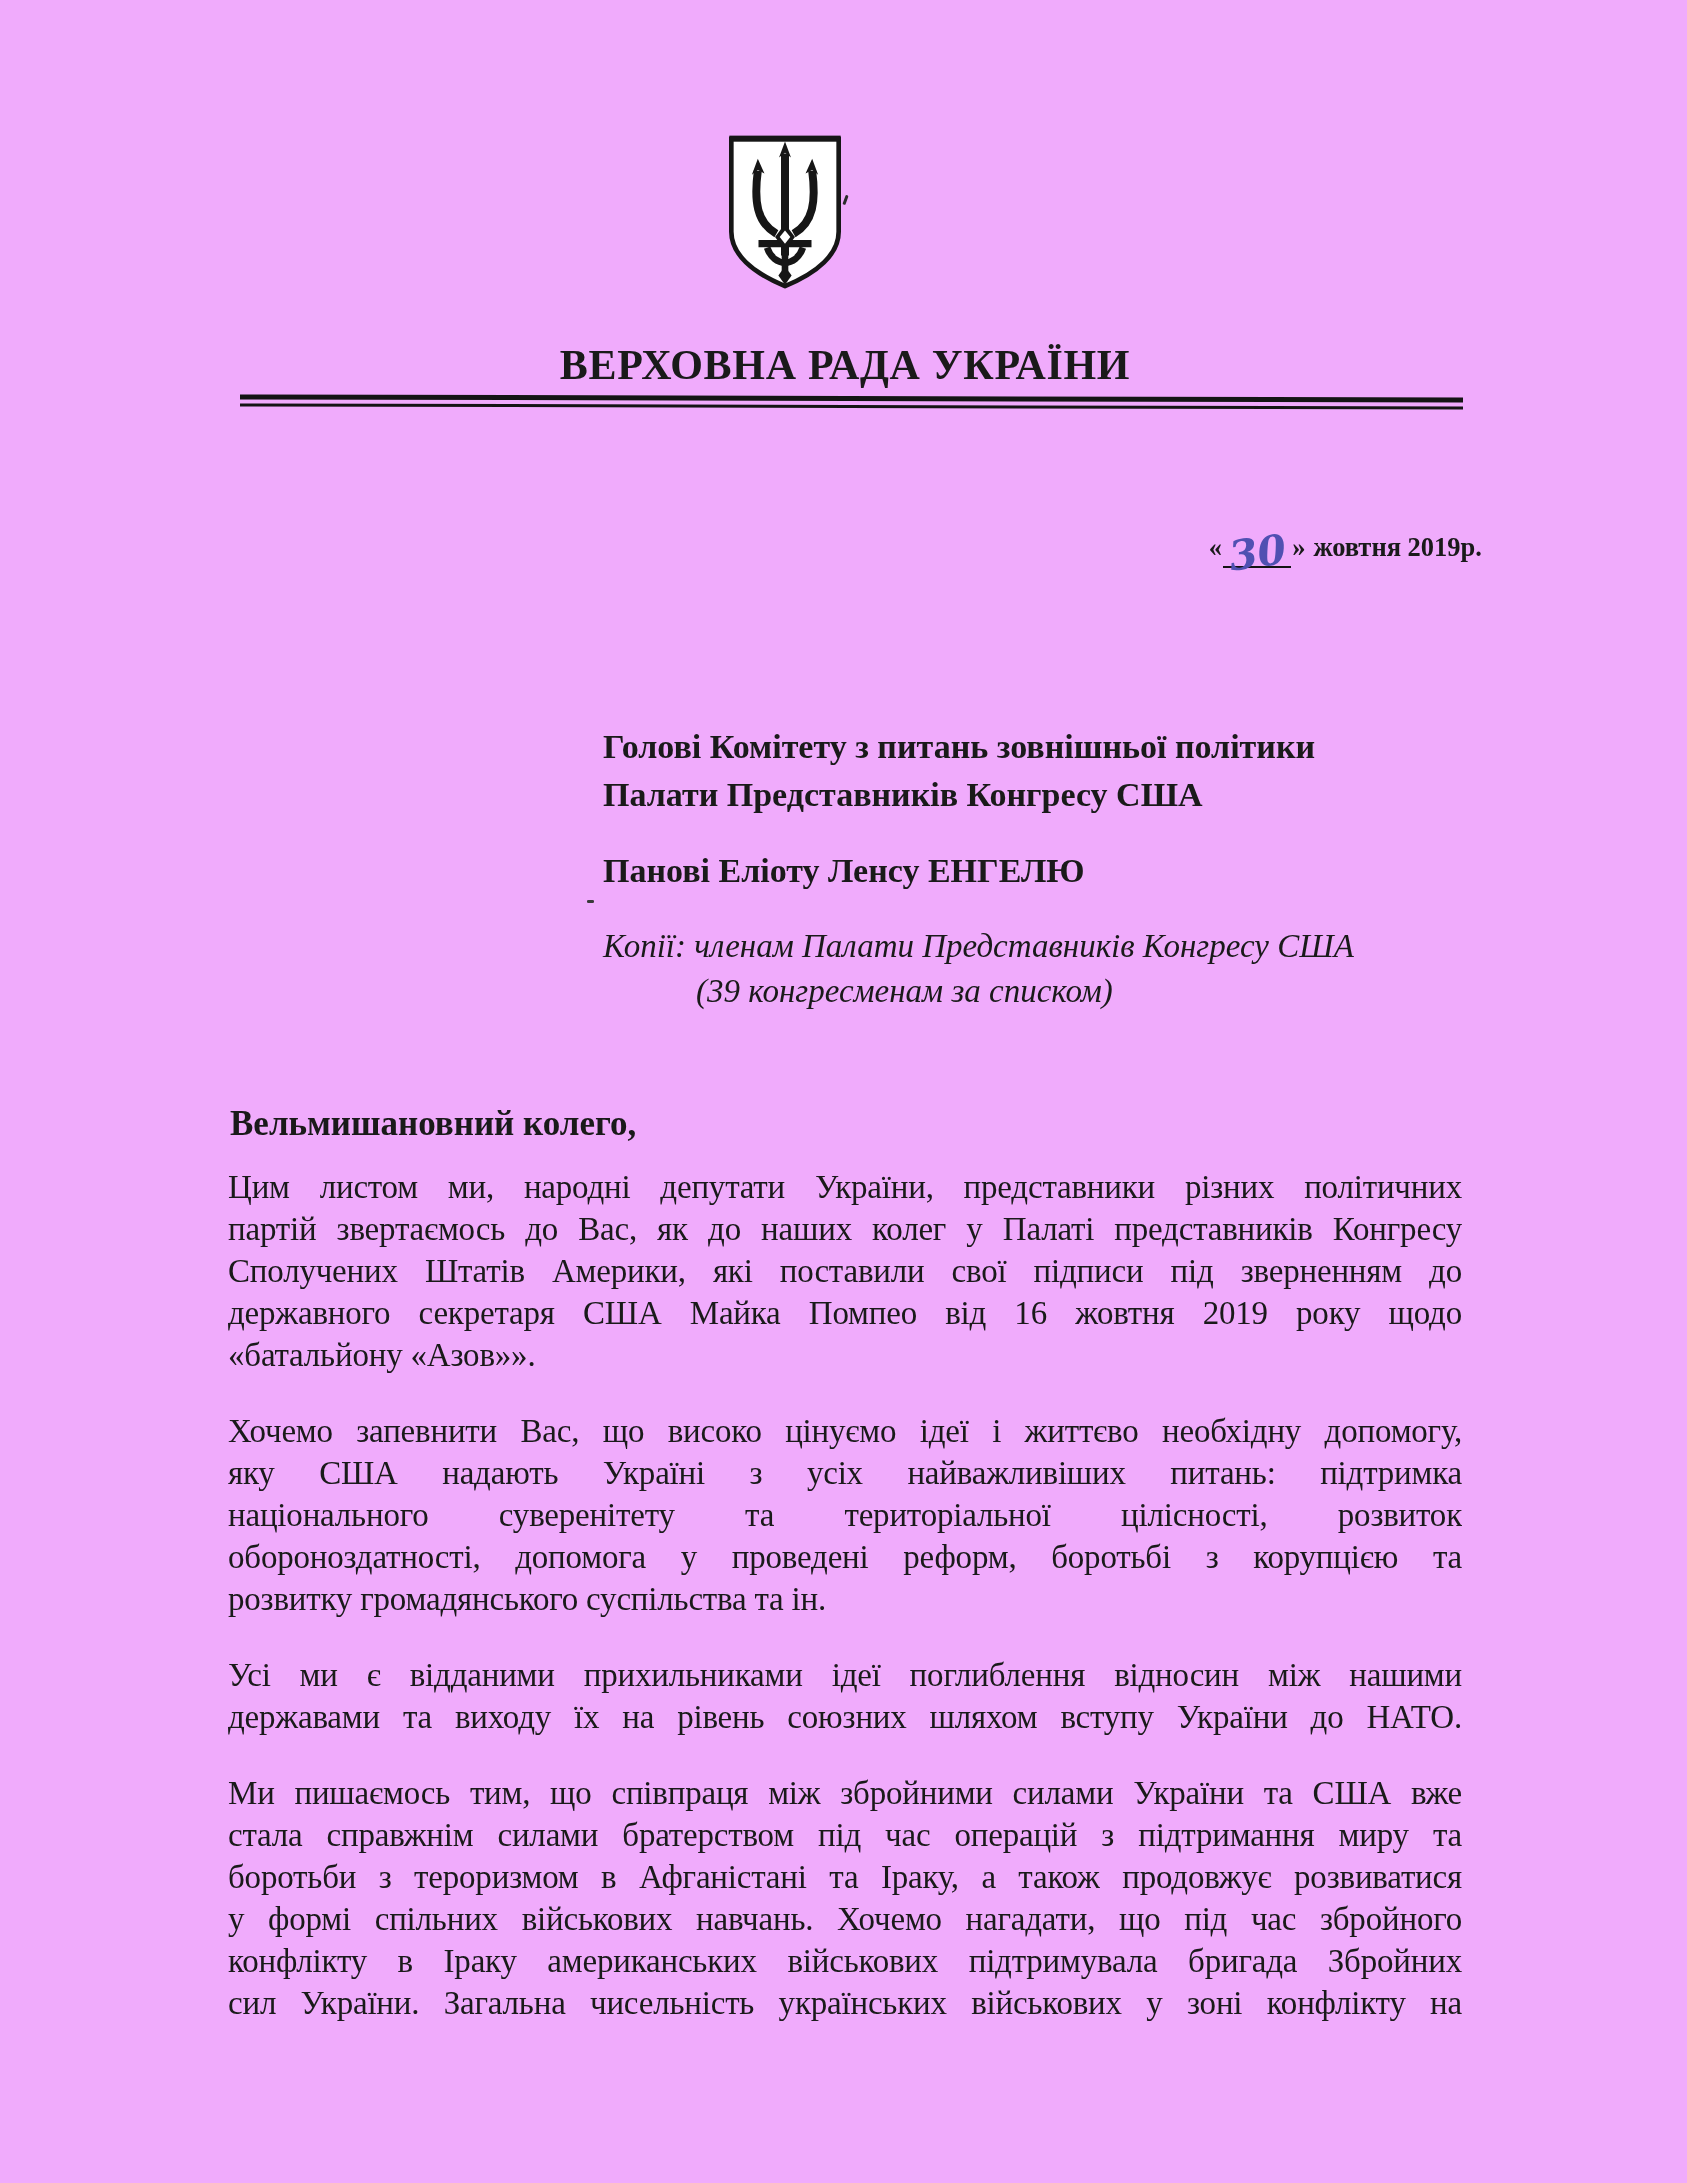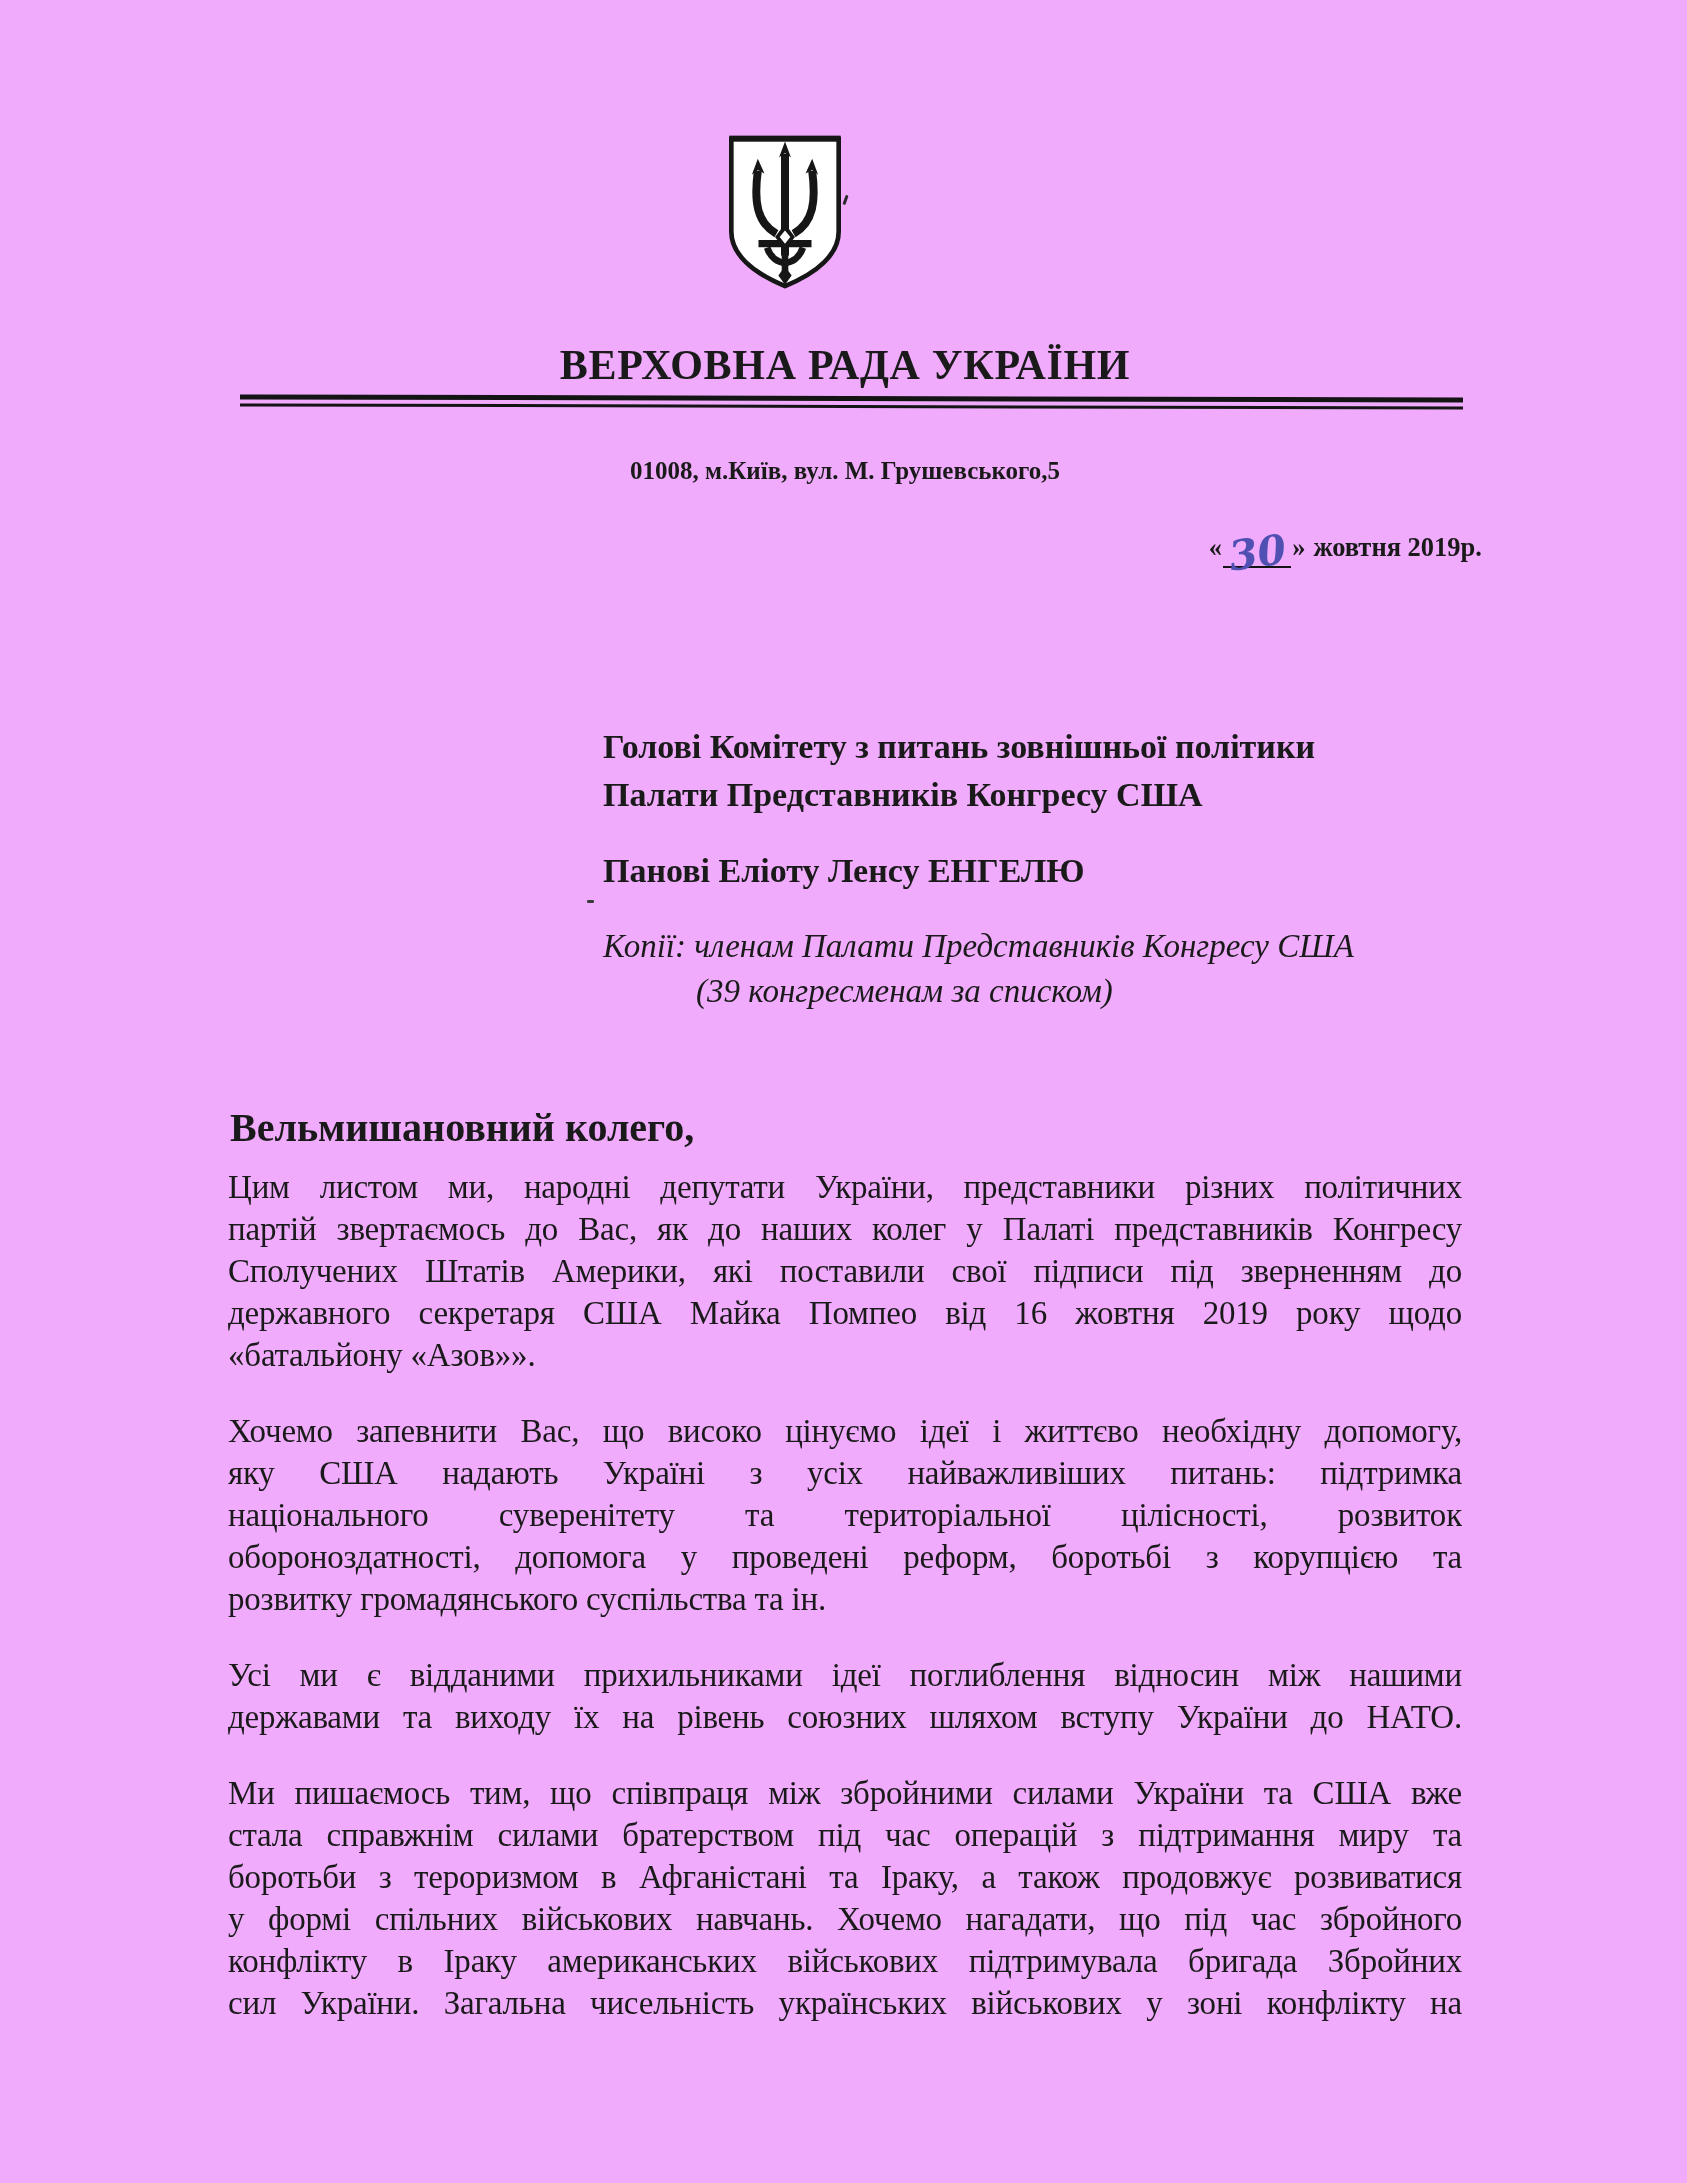--- a/index.html
+++ b/index.html
@@ -59,21 +59,21 @@
   
   .copies {
     position:absolute; left:603px; top:924px;
     font-style:italic; font-size:33px; line-height:45px; white-space:nowrap;
   }
   .copies .indent { padding-left:93px; }
 
   
   .salutation {
     position:absolute; left:230px; top:1104px;
-    font-weight:bold; font-size:40px; white-space:nowrap;
+    font-weight:bold; font-size:35px; white-space:nowrap;
   }
   .letter-body { position:absolute; left:228px; top:1166px; width:1234px; font-size:33px; }
   .para { margin:0 0 34px 0; }
   .pline {
     height:42px; line-height:42px;
     text-align:justify; text-align-last:justify;
     overflow:hidden; letter-spacing:-0.2px;
   }
   .pline.left { text-align-last:left; }
 
@@ -108,21 +108,20 @@
       <path d="M89 150 L97 160 L89 170 L81 160 Z" fill="#ffffff"></path>
     </svg>
   </div>
   <div class="speck1"></div>
 
   <div class="org-title">ВЕРХОВНА РАДА УКРАЇНИ</div>
   <div class="rules">
     <div class="rule1"></div>
     <div class="rule2"></div>
   </div>
-  <div class="org-address">01008, м.Київ, вул. М. Грушевського,5</div>
 
   <div class="date-line">
     <span class="quote">«</span>
     <span class="day-wrap"><span class="day">30</span></span>
     <span class="quote">»</span>
     <span class="rest">жовтня 2019р.</span>
   </div>
 
   <div class="addressee">
     <div>Голові Комітету з питань зовнішньої політики</div>

